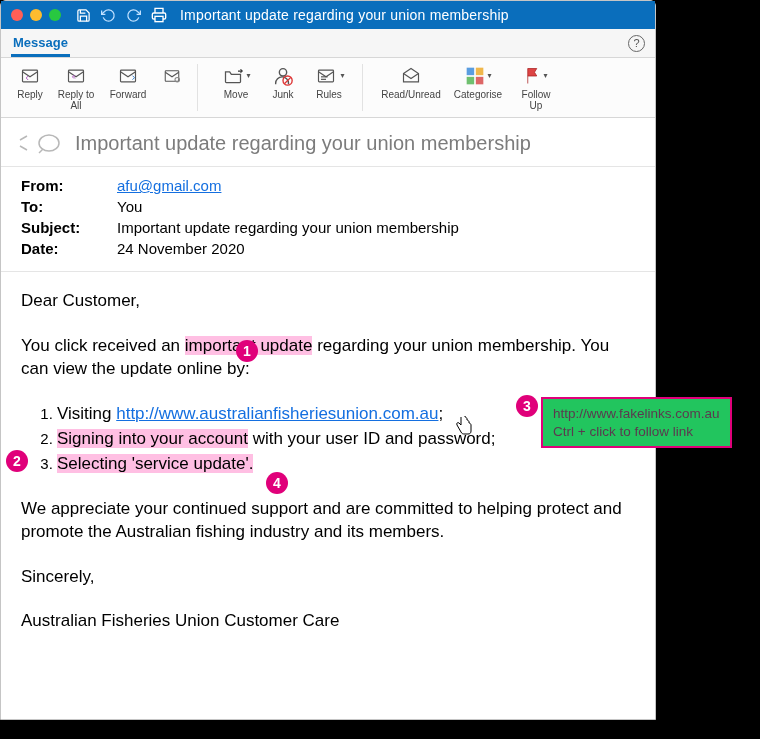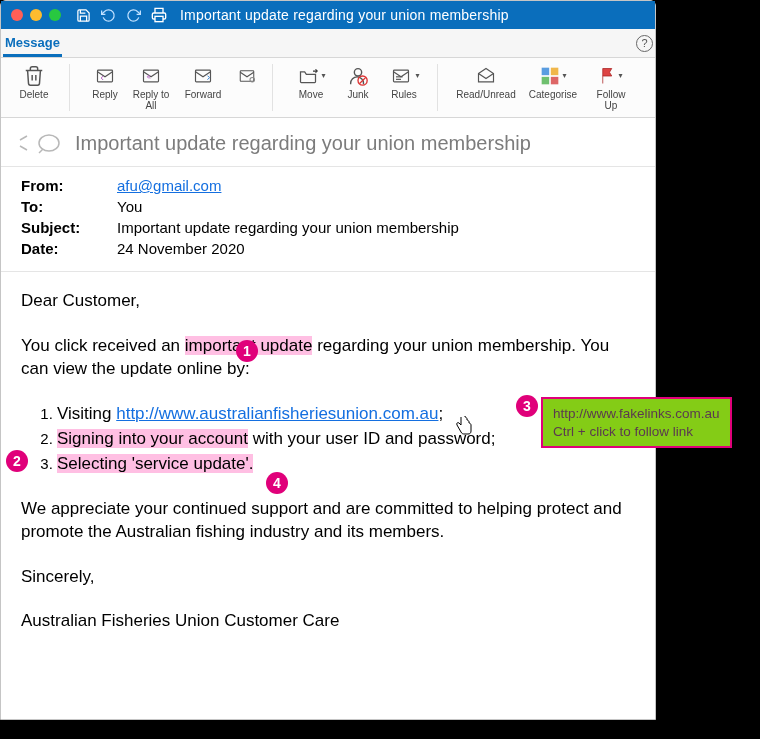--- a/index.html
+++ b/index.html
@@ -36,21 +36,21 @@
   .tl.yel { background: #febc2e; }
   .tl.grn { background: #28c840; }
   .titlebar-icons { display: flex; gap: 10px; align-items: center; margin-left: 8px; }
   .titlebar-icons svg { display: block; }
   .titlebar-title { color: #fff; font-size: 14px; margin-left: 6px; letter-spacing: .2px; }
   .menubar {
     display: flex;
     align-items: center;
     justify-content: space-between;
     border-bottom: 1px solid #d7d7d7;
-    padding: 0 2px;
+    padding: 0 10px;
     background: #f6f6f6;
   }
   .tab {
     font-size: 13px;
     color: #0a6ebc;
     font-weight: 600;
     padding: 6px 2px 4px;
     border-bottom: 3px solid #0a6ebc;
   }
   .help-icon {
@@ -104,21 +104,21 @@
 
   .number-badge {
     position: absolute;
     width: 22px; height: 22px; border-radius: 50%;
     background: #e0007a; color: #fff;
     font-weight: 700; font-size: 14px;
     display: flex; align-items: center; justify-content: center;
   }
   .tooltip {
     position: absolute;
-    background: #84cc16;
+    background: #22c55e;
     border: 2px solid #e0007a;
     padding: 6px 10px;
     font-size: 13.5px;
     color: #5b3a4f;
     line-height: 1.3;
   }
   .cursor {
     position: absolute;
   }
 </style>
@@ -164,33 +164,20 @@
     <div class="titlebar-title">Important update regarding your union membership</div>
   </div>
 
   <div class="menubar">
     <div class="tab">Message</div>
     <div class="help-icon">?</div>
   </div>
 
   <div class="ribbon">
     <div class="rgroup">
-      <div class="rbtn">
-        <div class="ic">
-            <svg width="22" height="22" viewBox="0 0 24 24" fill="none" stroke="#555" stroke-width="1.6">
-              <polyline points="3 6 5 6 21 6"></polyline>
-              <path d="M19 6l-1 14a2 2 0 0 1-2 2H8a2 2 0 0 1-2-2L5 6"></path>
-              <path d="M10 11v6M14 11v6"></path>
-              <path d="M8 6V4a2 2 0 0 1 2-2h4a2 2 0 0 1 2 2v2"></path>
-            </svg>
-          </div>
-        <div class="lbl">Delete</div>
-      </div>
-    </div>
-    <div class="rgroup">
       <div class="rbtn" style="width:34px">
         <div class="ic">
             <svg width="26" height="20" viewBox="0 0 24 24" fill="none" stroke="#555" stroke-width="1.4">
               <rect x="3" y="5" width="18" height="14" rx="1"></rect>
               <polyline points="3 7 12 13 21 7"></polyline>
               <path d="M3 18 L-1 14 L3 10" stroke="#b562c4" stroke-width="2" transform="translate(8,6) scale(0.6)"></path>
             </svg>
           </div>
         <div class="lbl">Reply</div>
       </div>

